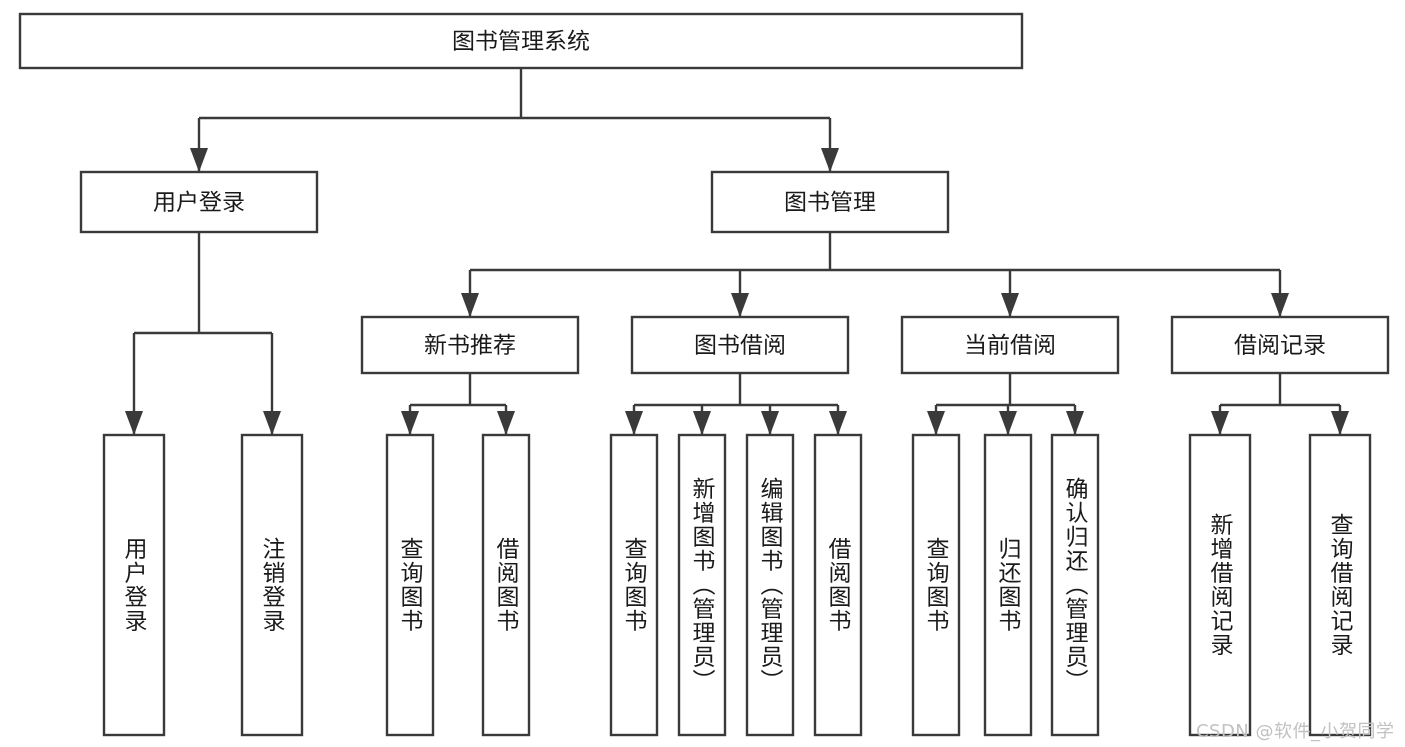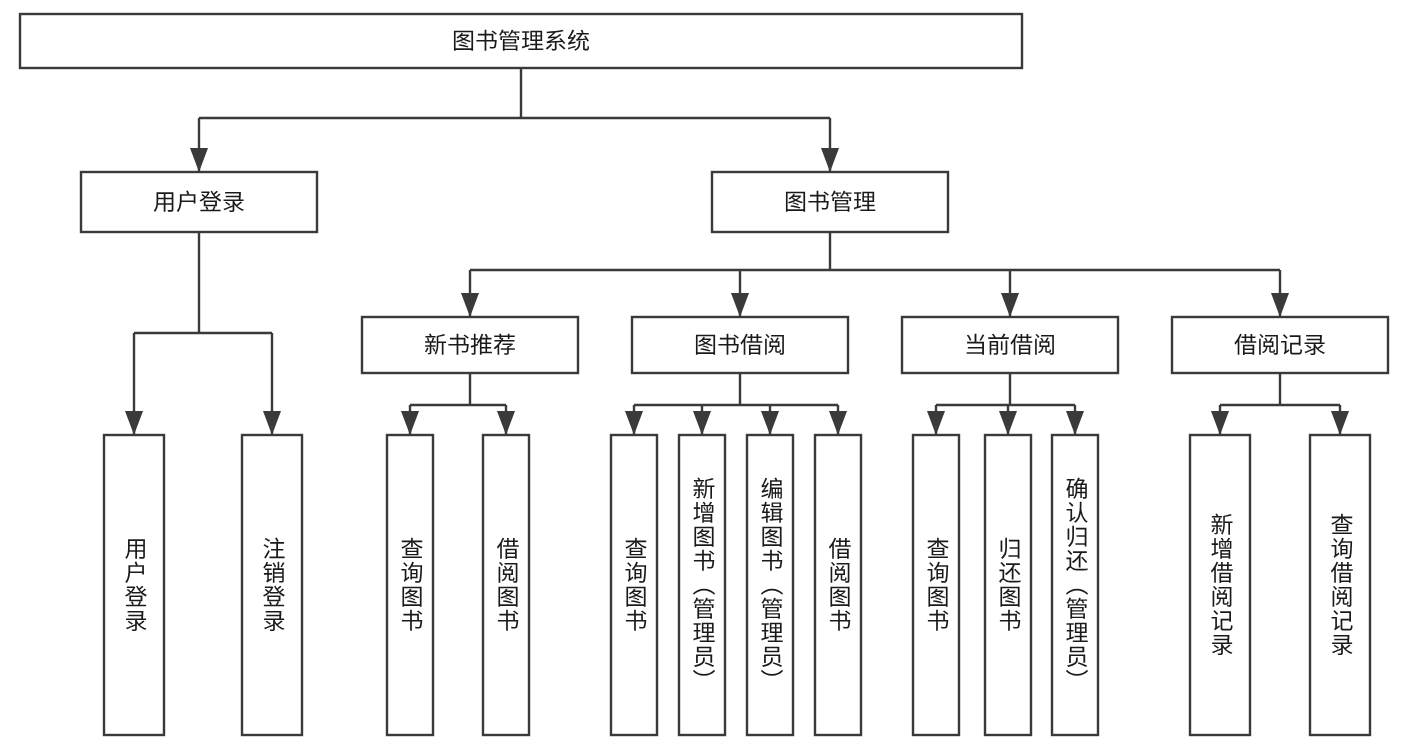--- a/index.html
+++ b/index.html
@@ -203,13 +203,14 @@
       <div class="leaf-label-wrap" style="left: 1052px; top: 435px; width: 46px; height: 300px;">
         <div class="leaf-label-v">确认归还（管理员）</div>
       </div>
       <div class="leaf-label-wrap" style="left: 1190px; top: 435px; width: 60px; height: 300px;">
         <div class="leaf-label-v">新增借阅记录</div>
       </div>
       <div class="leaf-label-wrap" style="left: 1310px; top: 435px; width: 60px; height: 300px;">
         <div class="leaf-label-v">查询借阅记录</div>
       </div>
     </div>
+  <div id="watermark" style="left: 1196px; top: 716px;">CSDN @软件_小贺同学</div>
 </div>
 
 </body></html>

